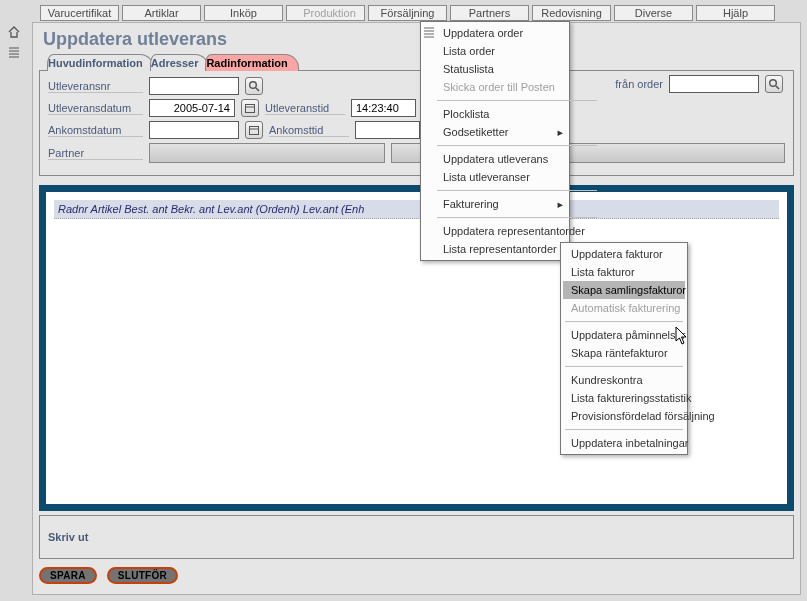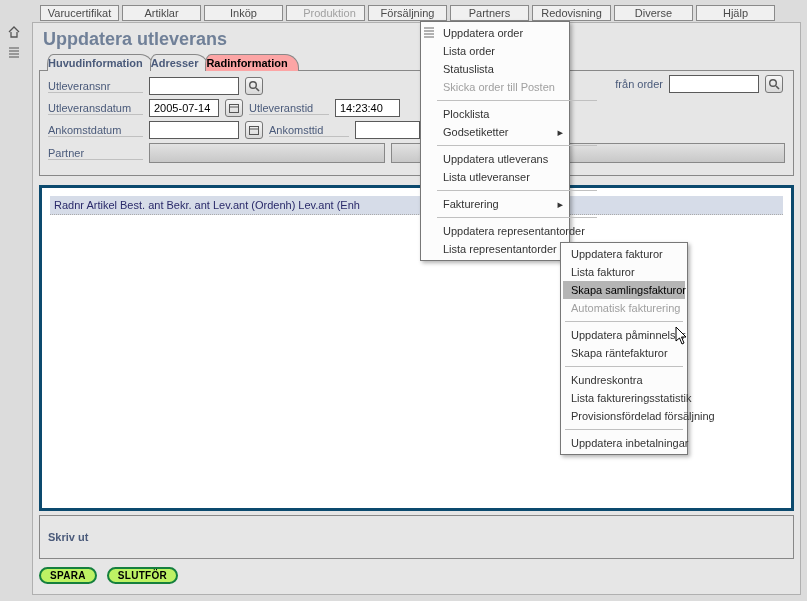--- a/index.html
+++ b/index.html
@@ -118,25 +118,26 @@
     align-items: center;
     justify-content: center;
   }
   .partner-display {
     height: 20px;
     background: linear-gradient(#e2e2e2,#c8c8c8);
     border: 1px solid #888;
     flex: 0 0 236px;
   }
   .table-panel {
-    border: 3px solid #0c4a6e;
+    border: 7px solid #0c4a6e;
     background: #fff;
     margin: 8px 6px 0 6px;
     height: 326px;
     padding: 8px;
+    font-style: italic;
   }
   .table-header {
     background: #d6dce8;
     border-bottom: 1px dotted #aaa;
     padding: 3px 4px;
     color: #2a2a6a;
     font-size: 11px;
     white-space: nowrap;
     overflow: hidden;
   }
@@ -147,26 +148,26 @@
     padding: 15px 8px;
     color: #4a5a7a;
     font-weight: bold;
   }
   .action-row {
     padding: 8px 6px;
     display: flex;
     gap: 10px;
   }
   .pill {
-    border: 2px solid #15803d;
+    border: 2px solid #c2410c;
     border-radius: 10px;
     padding: 1px 9px;
     font-size: 10px;
     font-weight: bold;
-    background: #bef264;
+    background: #737373;
     letter-spacing: 0.3px;
   }
   
   .menu {
     position: absolute;
     background: #fcfcfc;
     border: 1px solid #777;
     box-shadow: 2px 2px 4px rgba(0,0,0,0.3);
     padding: 2px;
     font-size: 11px;
@@ -266,21 +267,21 @@
       <div class="iconbtn">
         <svg width="12" height="12" viewBox="0 0 12 12">
             <circle cx="5" cy="5" r="3.3" stroke="#555" fill="none" stroke-width="1.4"></circle>
             <line x1="8" y1="8" x2="11" y2="11" stroke="#555" stroke-width="1.6"></line>
           </svg>
       </div>
     </div>
 
     <div class="form-row">
       <label>Utleveransdatum</label>
-      <input class="txt" style="width: 70px;" value="2005-07-14">
+      <input class="txt" style="width: 86px; text-align: right;" value="2005-07-14">
       <div class="iconbtn">
         <svg width="12" height="12" viewBox="0 0 12 12">
             <rect x="1.5" y="2.5" width="9" height="8" stroke="#555" fill="none"></rect>
             <line x1="1.5" y1="5" x2="10.5" y2="5" stroke="#555"></line>
           </svg>
       </div>
       <label class="mid">Utleveranstid</label>
       <input class="txt" style="width: 65px;" value="14:23:40">
     </div>
 

